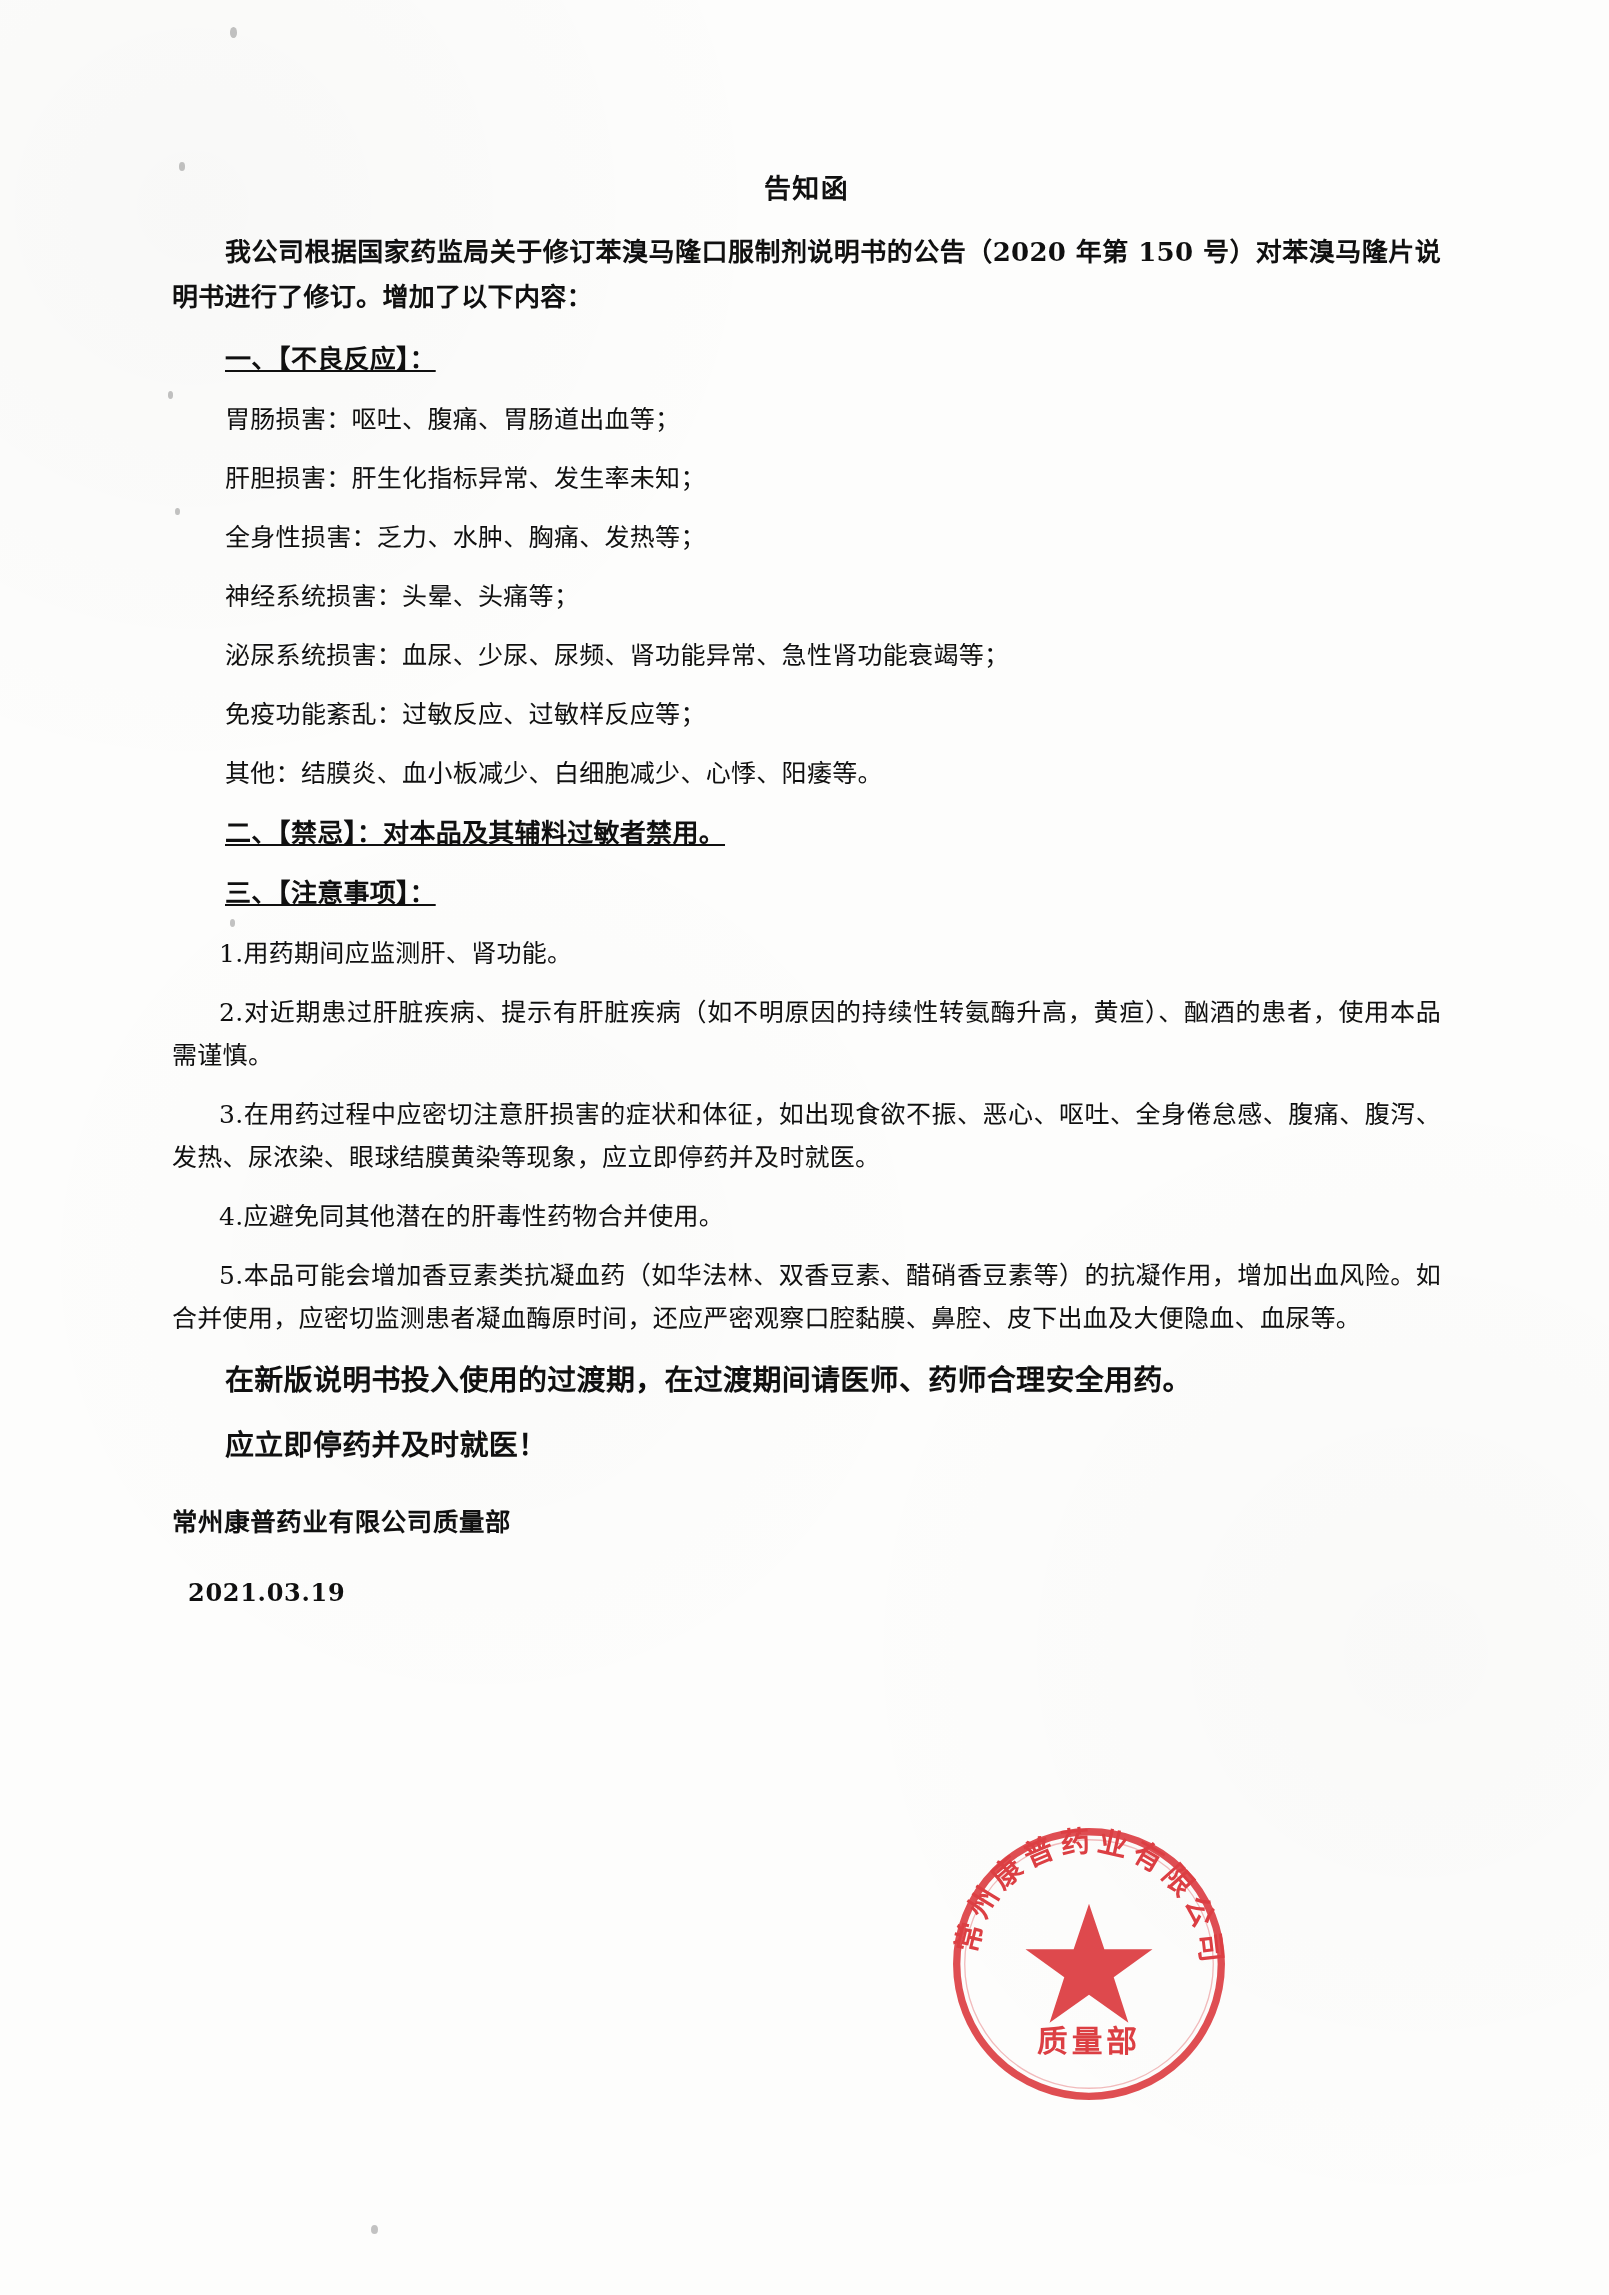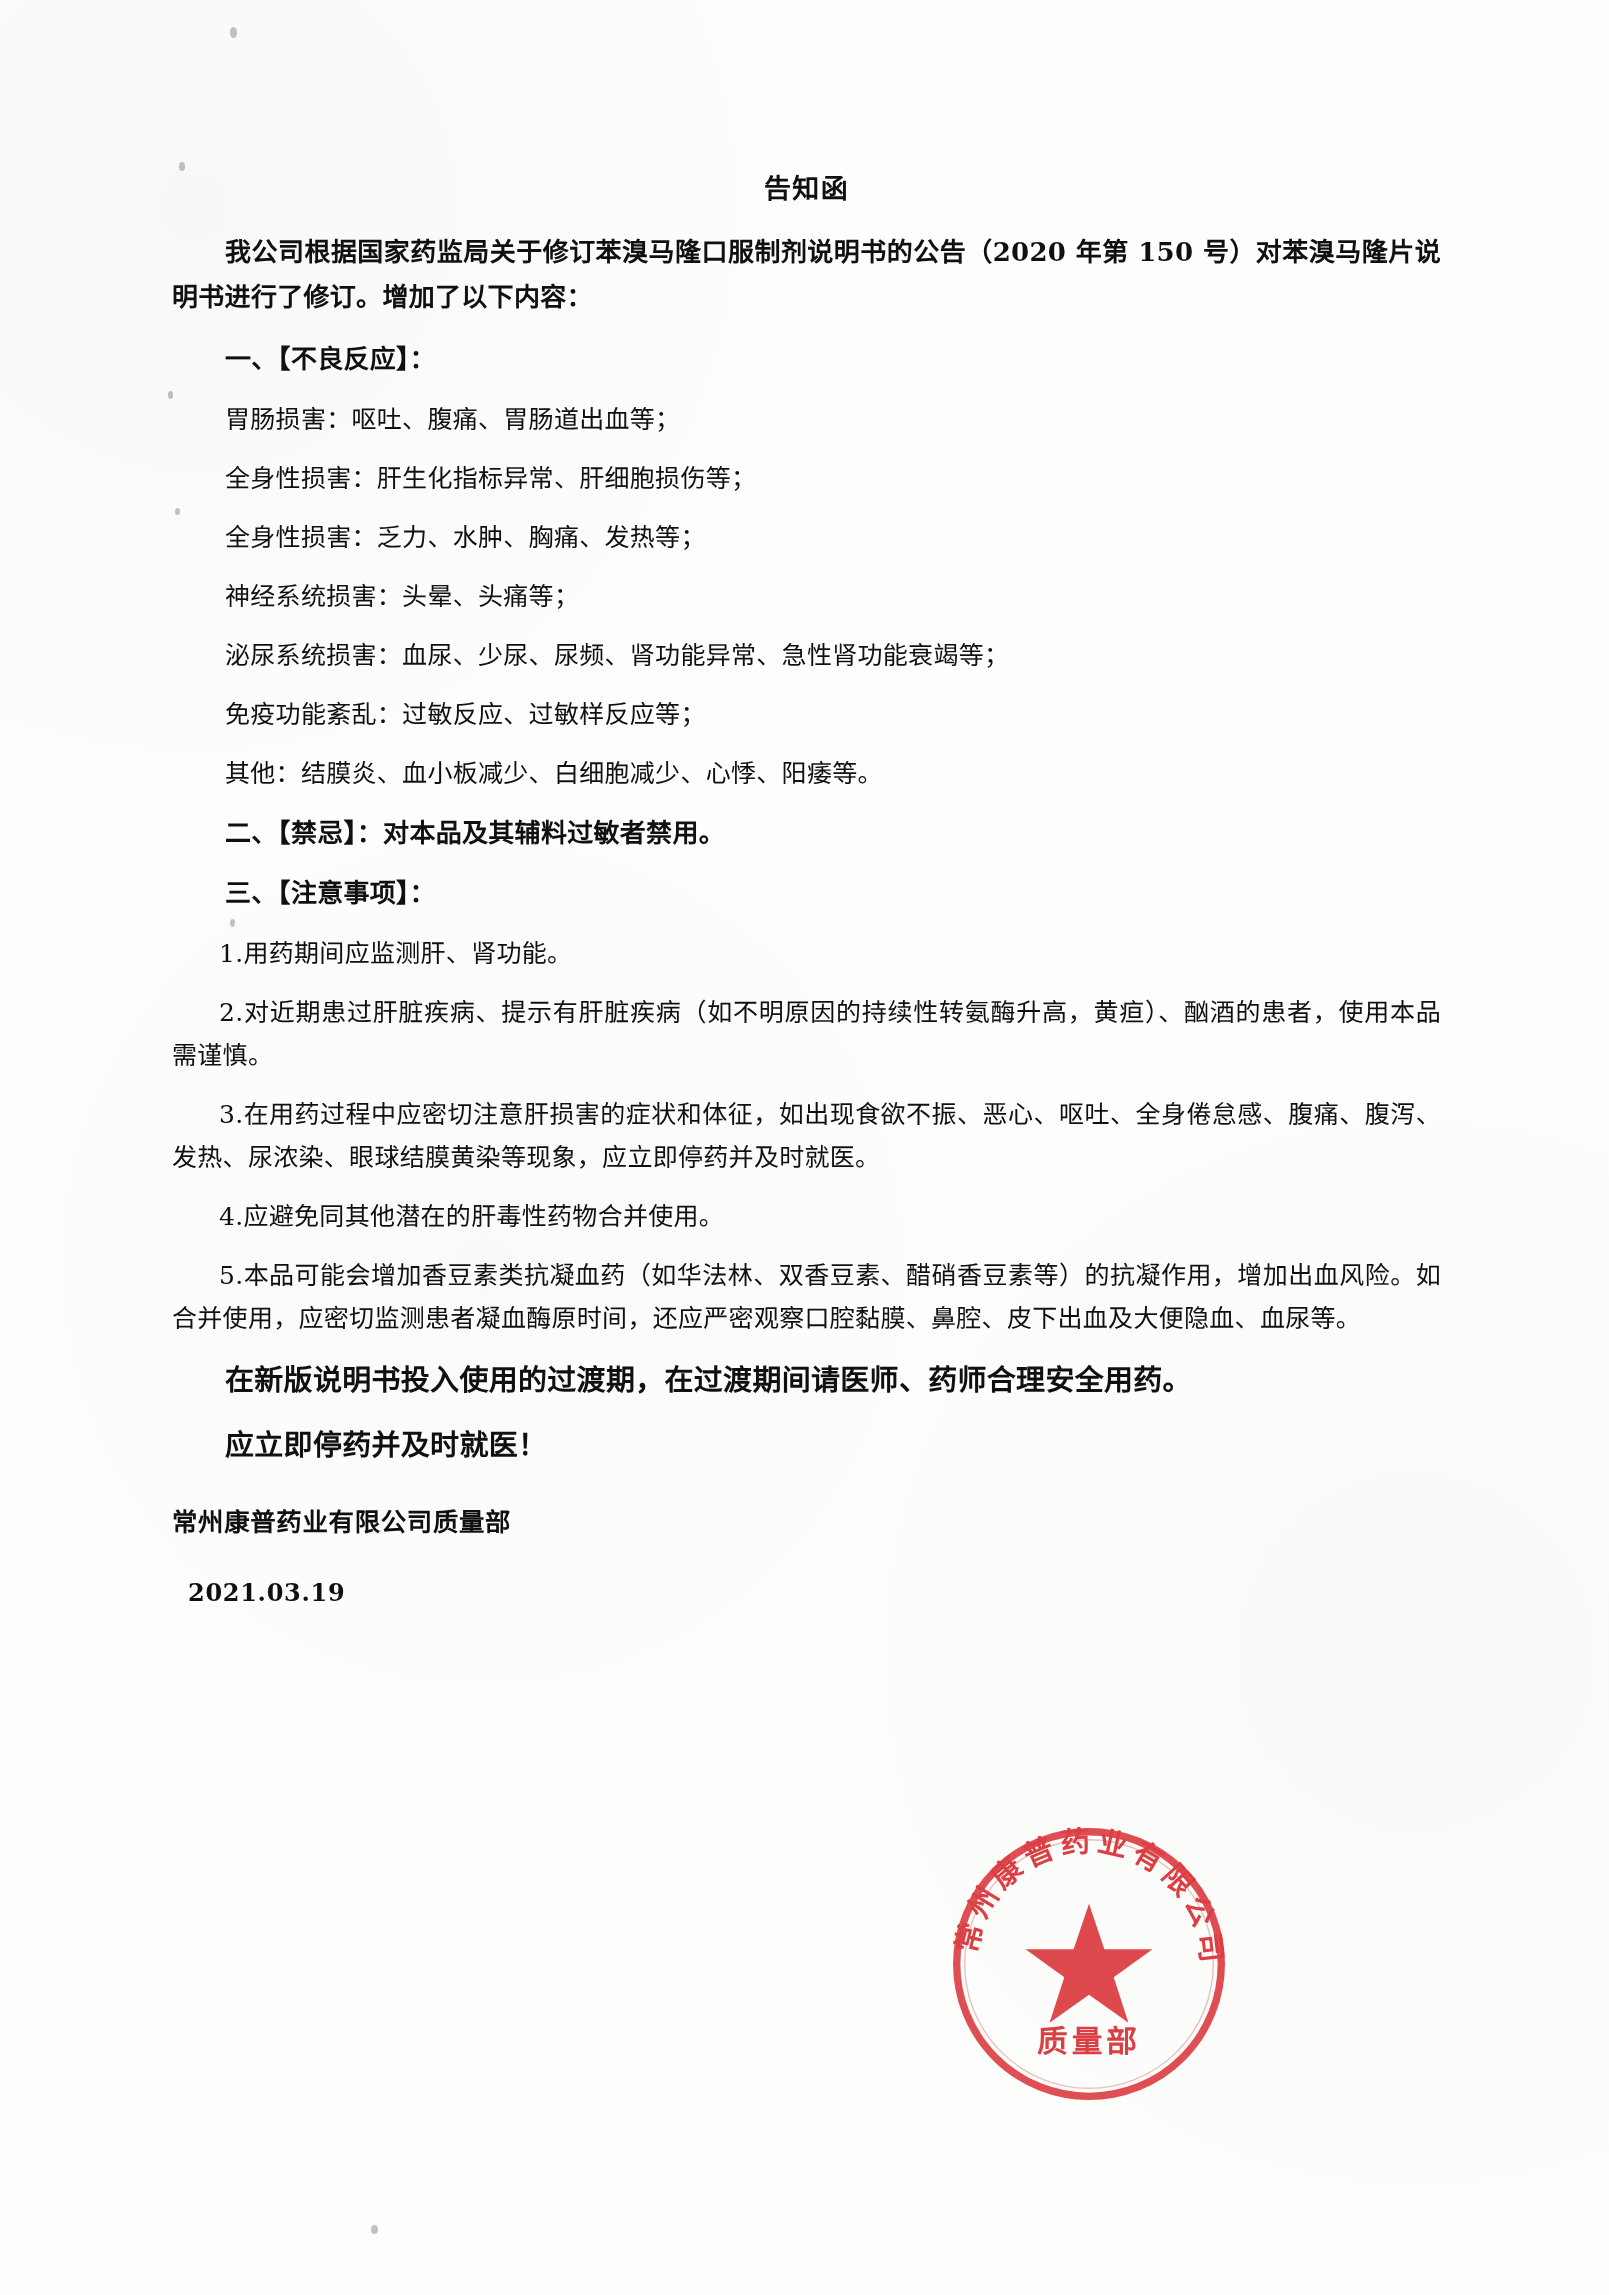--- a/index.html
+++ b/index.html
@@ -71,20 +71,21 @@
   .lead {
     font-weight: bold;
     font-size: 26px;
   }
 
   .section-head {
     font-weight: bold;
     font-size: 26px;
     text-indent: 53px;
     margin-bottom: 16px;
+    text-decoration: underline;
   }
 
   .sub {
     font-size: 25px;
     text-indent: 53px;
     margin-bottom: 14.7px;
   }
 
   .ae-item {
     font-size: 25px;
@@ -159,21 +160,21 @@
 
   <div class="content">
 
     <h1 class="doc-title">告知函</h1>
 
     <p class="indent lead">我公司根据国家药监局关于修订苯溴马隆口服制剂说明书的公告（2020 年第 150 号）对苯溴马隆片说明书进行了修订。增加了以下内容：</p>
 
     <p class="section-head">一、【不良反应】：</p>
 
     <p class="ae-item">胃肠损害：呕吐、腹痛、胃肠道出血等；</p>
-    <p class="ae-item">全身性损害：肝生化指标异常、肝细胞损伤等；</p>
+    <p class="ae-item">肝胆损害：肝生化指标异常、发生率未知；</p>
     <p class="ae-item">全身性损害：乏力、水肿、胸痛、发热等；</p>
     <p class="ae-item">神经系统损害：头晕、头痛等；</p>
     <p class="ae-item">泌尿系统损害：血尿、少尿、尿频、肾功能异常、急性肾功能衰竭等；</p>
     <p class="ae-item">免疫功能紊乱：过敏反应、过敏样反应等；</p>
     <p class="ae-item">其他：结膜炎、血小板减少、白细胞减少、心悸、阳痿等。</p>
 
     <p class="section-head">二、【禁忌】：对本品及其辅料过敏者禁用。</p>
 
     <p class="section-head">三、【注意事项】：</p>
 

